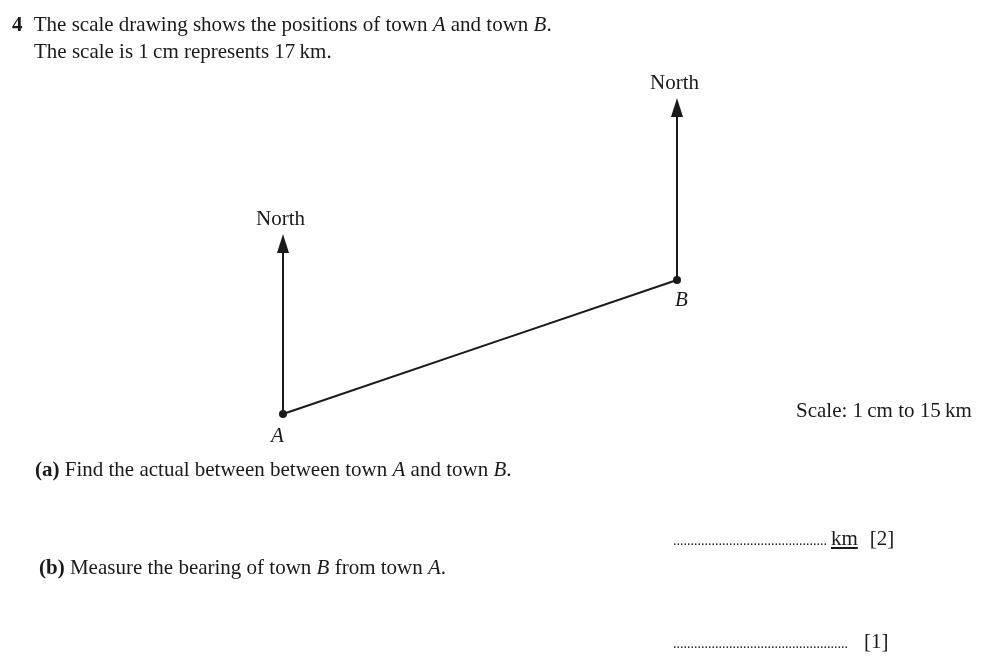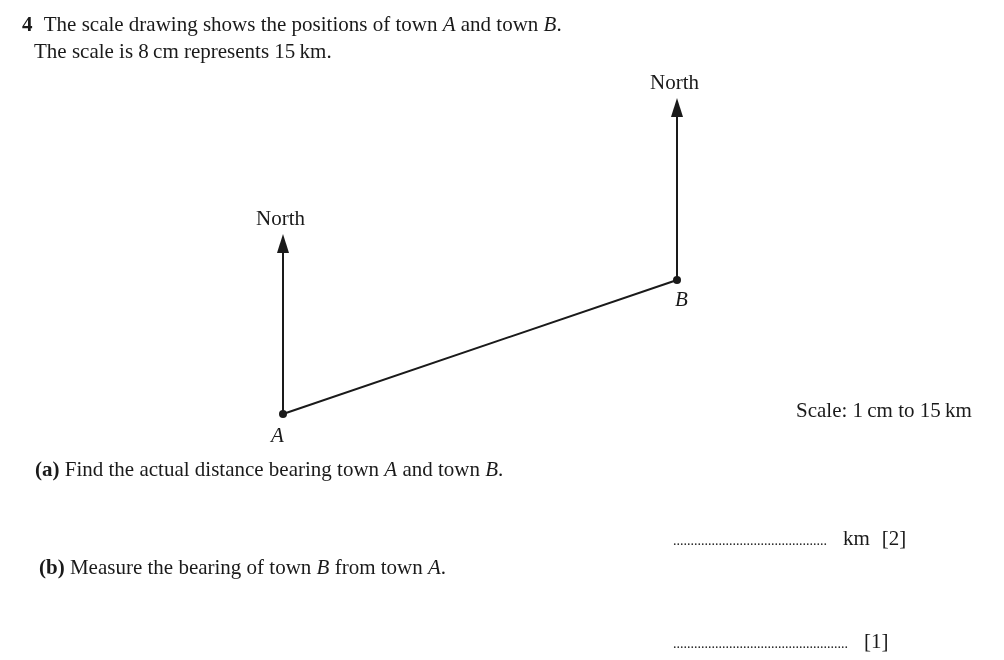--- a/index.html
+++ b/index.html
@@ -11,25 +11,25 @@
   .abs { position: absolute; white-space: nowrap; line-height: 1; }
   .qnum { font-weight: bold; }
   .part { font-weight: bold; }
   i { font-style: italic; }
   svg.drawing { position: absolute; left: 0; top: 0; }
   .dots { letter-spacing: 0px; }
 </style>
 </head>
 <body>
 
-<div class="abs" style="left:12px; top:14px;margin-left:10px;">
+<div class="abs" style="left:12px; top:14px;">
   <span class="qnum">4</span>
   <span style="margin-left:6px;"><span>The scale drawing shows the positions of town </span><i>A</i><span> and town </span><i>B</i><span>.</span></span>
 </div>
-<div class="abs" style="left:34px; top:41px;">The scale is 8 cm represents 15 km.</div>
+<div class="abs" style="left:34px; top:41px;">The scale is 1 cm represents 17 km.</div>
 
 <svg class="drawing" width="1004" height="660" viewBox="0 0 1004 660">
 
   <line x1="283" y1="414" x2="283" y2="250" stroke="#1a1a1a" stroke-width="2"></line>
   <polygon points="283,234 277,253 289,253" fill="#1a1a1a"></polygon>
 
   <line x1="677" y1="280" x2="677" y2="114" stroke="#1a1a1a" stroke-width="2"></line>
   <polygon points="677,98 671,117 683,117" fill="#1a1a1a"></polygon>
 
   <line x1="283" y1="414" x2="677" y2="280" stroke="#1a1a1a" stroke-width="2"></line>
@@ -38,24 +38,24 @@
   <circle cx="677" cy="280" r="4" fill="#1a1a1a"></circle>
 </svg>
 
 <div class="abs" style="left:256px; top:208px;">North</div>
 <div class="abs" style="left:650px; top:72px;">North</div>
 <div class="abs" style="left:675px; top:289px;"><i>B</i></div>
 <div class="abs" style="left:271px; top:425px;"><i>A</i></div>
 <div class="abs" style="left:796px; top:376px;margin-top:24px;">Scale: 1 cm to 15 km</div>
 
 <div class="abs" style="left:35px; top:459px;">
-  <span class="part">(a)</span><span> Find the actual distance bearing town </span><i>A</i><span> and town </span><i>B</i><span>.</span>
+  <span class="part">(a)</span><span> Find the actual between between town </span><i>A</i><span> and town </span><i>B</i><span>.</span>
 </div>
 <div class="abs" style="left:673px; top:528px;">
-  <span class="dots" style="font-size:14px; vertical-align:baseline;">............................................</span><span style="margin-left:16px;">km</span><span style="margin-left:12px;">[2]</span>
+  <span class="dots" style="font-size:14px; vertical-align:baseline;">............................................</span><span style="margin-left:4px;text-decoration:underline;">km</span><span style="margin-left:12px;">[2]</span>
 </div>
 
 <div class="abs" style="left:39px; top:557px;text-align:center;">
   <span class="part">(b)</span><span> Measure the bearing of town </span><i>B</i><span> from town </span><i>A</i><span>.</span>
 </div>
 <div class="abs" style="left:673px; top:631px;">
   <span class="dots" style="font-size:14px;">..................................................</span><span style="margin-left:16px;">[1]</span>
 </div>
 
 </body></html>

